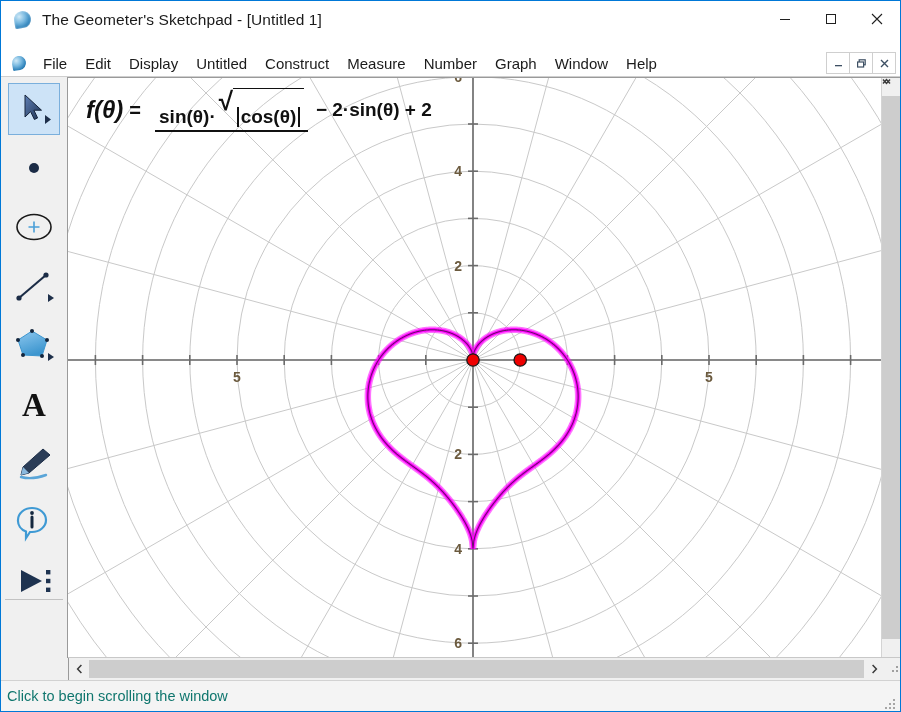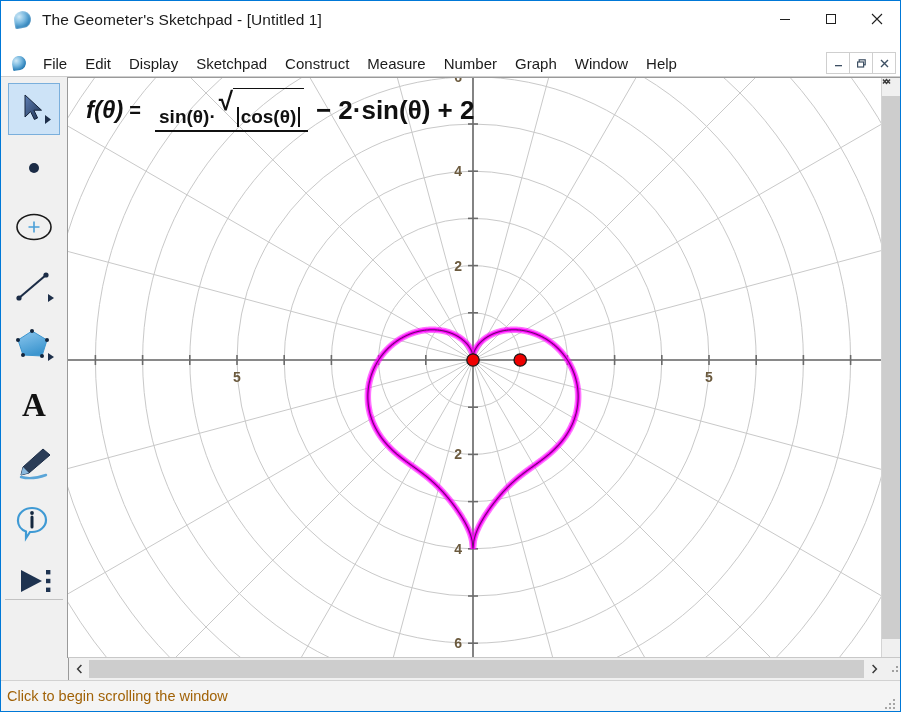--- a/index.html
+++ b/index.html
@@ -128,21 +128,21 @@
   .frac .num{font-size:19px;font-weight:bold;padding:0 4px 2px 4px;display:flex;align-items:flex-end;}
   .frac .bar{height:2px;background:#111;width:100%;}
   .frac .den{font-size:19px;font-weight:bold;padding:3px 4px 0 4px;}
   .sqrt{display:inline-flex;align-items:stretch;margin-left:3px;}
   .sqrt .radical{font-size:26px;line-height:.9;transform:translateY(2px);}
   .sqrt .radicand{
     border-top:1.6px solid #111;padding:17px 2px 0 2px;
     display:flex;align-items:center;
   }
   .absbar{display:inline-block;width:1.6px;background:#111;align-self:stretch;margin:1px 2px;}
-  .f-tail{font-size:26px;font-weight:bold;margin-left:4px;}
+  .f-tail{font-size:19px;font-weight:bold;margin-left:4px;}
 
   
   .vscroll{
     position:absolute;right:0;top:0;bottom:0;width:18px;
     background:#f0f0f0;border-left:1px solid #d4d4d4;
     display:flex;flex-direction:column;
   }
   .sb-arrow{
     height:18px;flex:0 0 18px;display:flex;align-items:center;justify-content:center;
     background:#f0f0f0;cursor:default;
@@ -161,21 +161,21 @@
   .hs-thumb{flex:1 1 auto;background:#cdcdcd;margin:2px 0;cursor:default;}
   .hs-grip{width:16px;flex:0 0 16px;position:relative;}
 
   
   .statusbar{
     height:30px;flex:0 0 30px;
     display:flex;align-items:center;
     background:#f4f4f4;border-top:1px solid #d2d2d2;
     position:relative;
   }
-  .status-text{font-size:14.5px;color:#a16207;margin-left:6px;white-space:nowrap;}
+  .status-text{font-size:14.5px;color:#0f766e;margin-left:6px;white-space:nowrap;}
   .grip{
     position:absolute;right:3px;bottom:2px;width:12px;height:12px;
   }
 </style>
 </head>
 <body>
 
 <div class="app">
 
   <div class="titlebar">
@@ -203,21 +203,21 @@
   </div>
 
   <div class="menubar">
     <div class="menu-icon">
         <div class="drop"></div>
       </div>
 
     <div class="menu-item">File</div>
     <div class="menu-item">Edit</div>
     <div class="menu-item">Display</div>
-    <div class="menu-item">Sketchpad</div>
+    <div class="menu-item">Untitled</div>
     <div class="menu-item">Construct</div>
     <div class="menu-item">Measure</div>
     <div class="menu-item">Number</div>
     <div class="menu-item">Graph</div>
     <div class="menu-item">Window</div>
     <div class="menu-item">Help</div>
 
     <div class="mdi-controls">
       <div class="mdi-btn">
         <svg width="11" height="11" viewBox="0 0 11 11">

